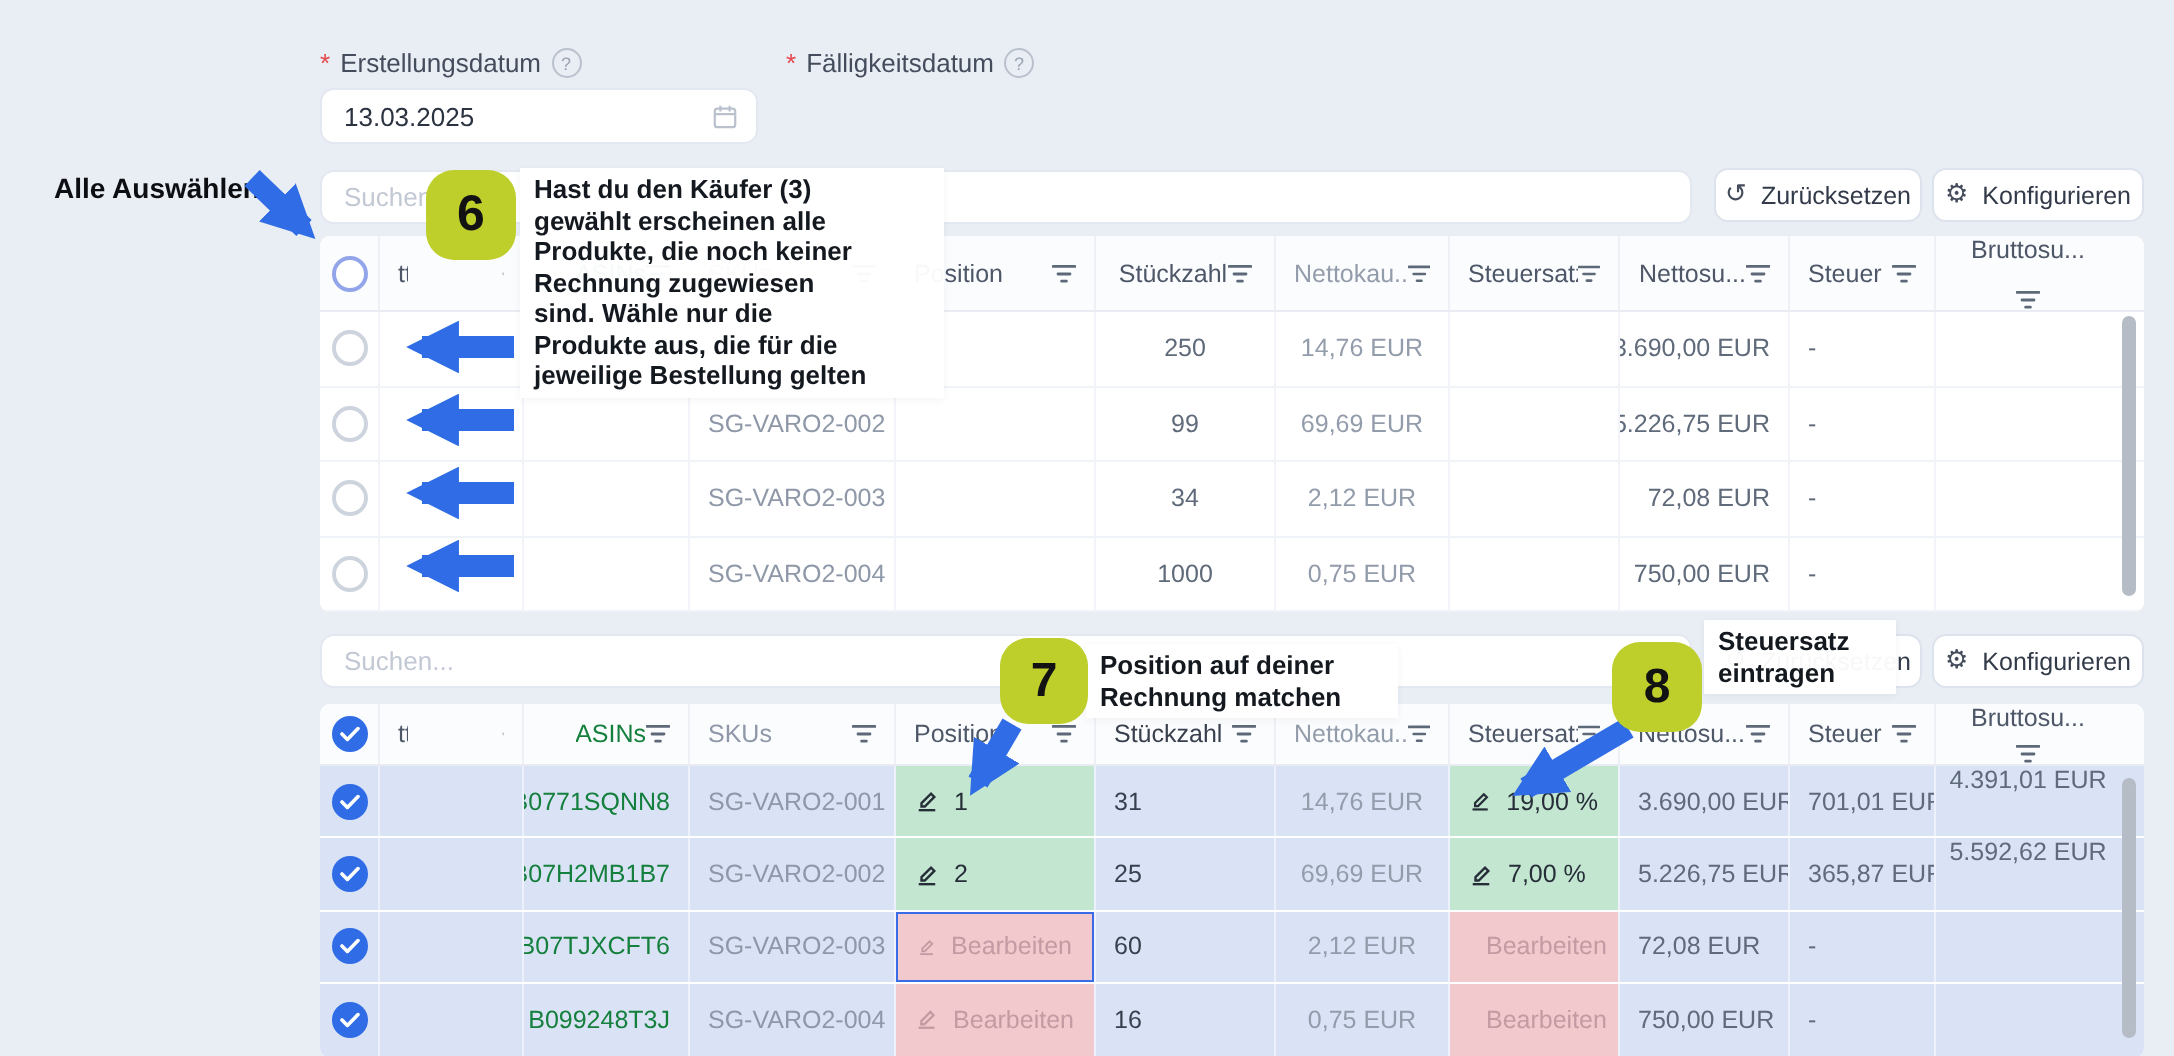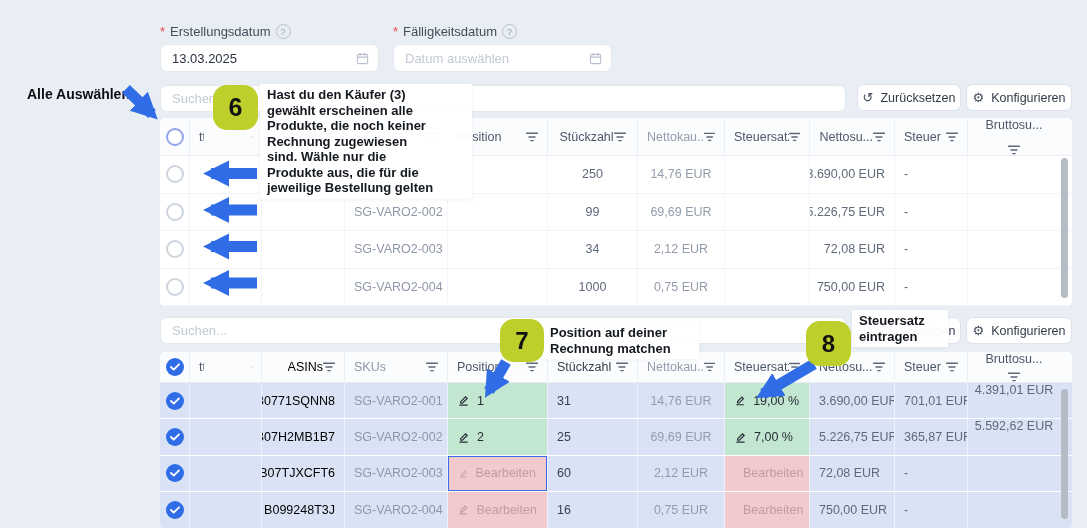--- a/index.html
+++ b/index.html
@@ -33,21 +33,21 @@
     padding:0 9px;font-size:12.5px;color:#4d5768;border-right:1px solid #edf0f5;}
   .hcell .hl{white-space:nowrap;overflow:hidden;}
   .trow{display:flex;}
   .t1 .trow{height:36.6px;border-bottom:1px solid #f0f3f8;background:#fff;}
   .t2 .trow{height:35.4px;border-bottom:1px solid #fff;background:#dae3f6;}
   .cell{display:flex;align-items:center;box-sizing:border-box;padding:0 9px;
     font-size:12.5px;color:#5f6a7a;white-space:nowrap;overflow:hidden;}
   .t1 .cell{border-right:1px solid #f2f4f9;}
   .t2 .cell{border-right:1px solid rgba(255,255,255,.5);}
   .w-cb{width:30px;justify-content:center;padding:0;}
-  .w-attr{width:72px;gap:47px;} .w-asin{width:83px;justify-content:flex-end;color:#000000;}
+  .w-attr{width:72px;gap:47px;} .w-asin{width:83px;justify-content:flex-end;color:#15803d;}
   .w-sku{width:103px;color:#8f98a8;} .w-pos{width:100px;}
   .w-qty{width:90px;} .w-net{width:87px;justify-content:center;color:#939cab;}
   .w-tax{width:85px;} .w-nsum{width:85px;} .w-st{width:73px;} .w-bsum{width:92px;border-right:0!important;flex-direction:column;}
   .t1 .w-qty{justify-content:center;} .t1 .w-nsum{justify-content:flex-end;}
   .t2 .w-qty{color:#38404e;}
   .nopad{padding:0;}
   .editcell{width:100%;height:100%;display:flex;align-items:center;gap:8px;
     padding:0 10px;box-sizing:border-box;font-size:12.5px;cursor:pointer;}
   .editcell.green{background:#c3e6d0;color:#262d38;}
   .editcell.red{background:#f2c9cc;color:#c39ba3;}
@@ -86,27 +86,20 @@
     <svg width="13" height="13" viewBox="0 0 14 14" fill="none" stroke="#bac1cd" stroke-width="1.2">
         <rect x="1.5" y="2.5" width="11" height="10" rx="1.5"></rect>
         <path d="M1.5 5.5h11M4.5 1v3M9.5 1v3"></path>
       </svg>
   </div>
 
   <div class="abs field-label" style="left:393px;top:24px;">
     <span class="req">*</span>
     <span>Fälligkeitsdatum</span>
     <span class="qicon">?</span>
-  </div>
-  <div class="abs inputbox" style="left:393px;top:44px;width:219px;">
-    <input type="text" placeholder="Datum auswählen" style="">
-    <svg width="13" height="13" viewBox="0 0 14 14" fill="none" stroke="#bac1cd" stroke-width="1.2">
-        <rect x="1.5" y="2.5" width="11" height="10" rx="1.5"></rect>
-        <path d="M1.5 5.5h11M4.5 1v3M9.5 1v3"></path>
-      </svg>
   </div>
 
   <div class="abs inputbox search" style="left:160px;top:85px;width:686px;">
     <input type="text" placeholder="Suchen..." style="">
   </div>
   <button class="btn" style="left:857px;top:84px;width:104px;">
     <span class="ic">↺</span>
     <span>Zurücksetzen</span>
   </button>
   <button class="btn" style="left:966px;top:84px;width:106px;">

